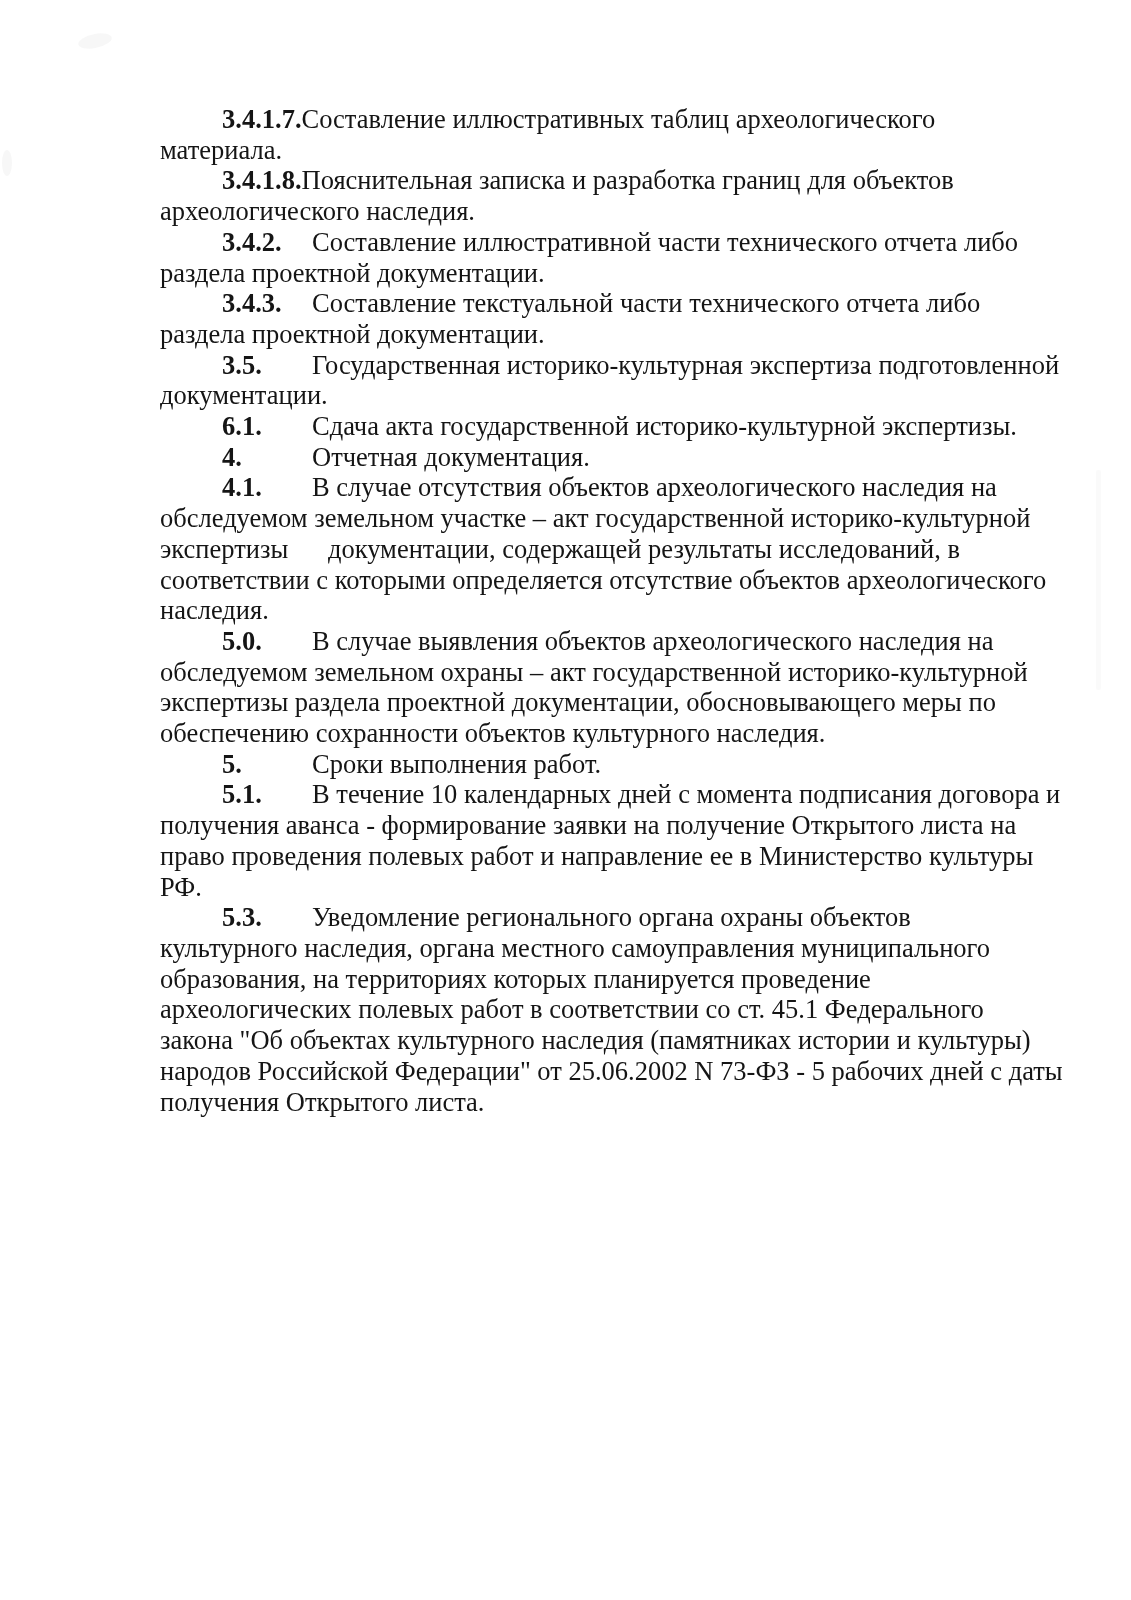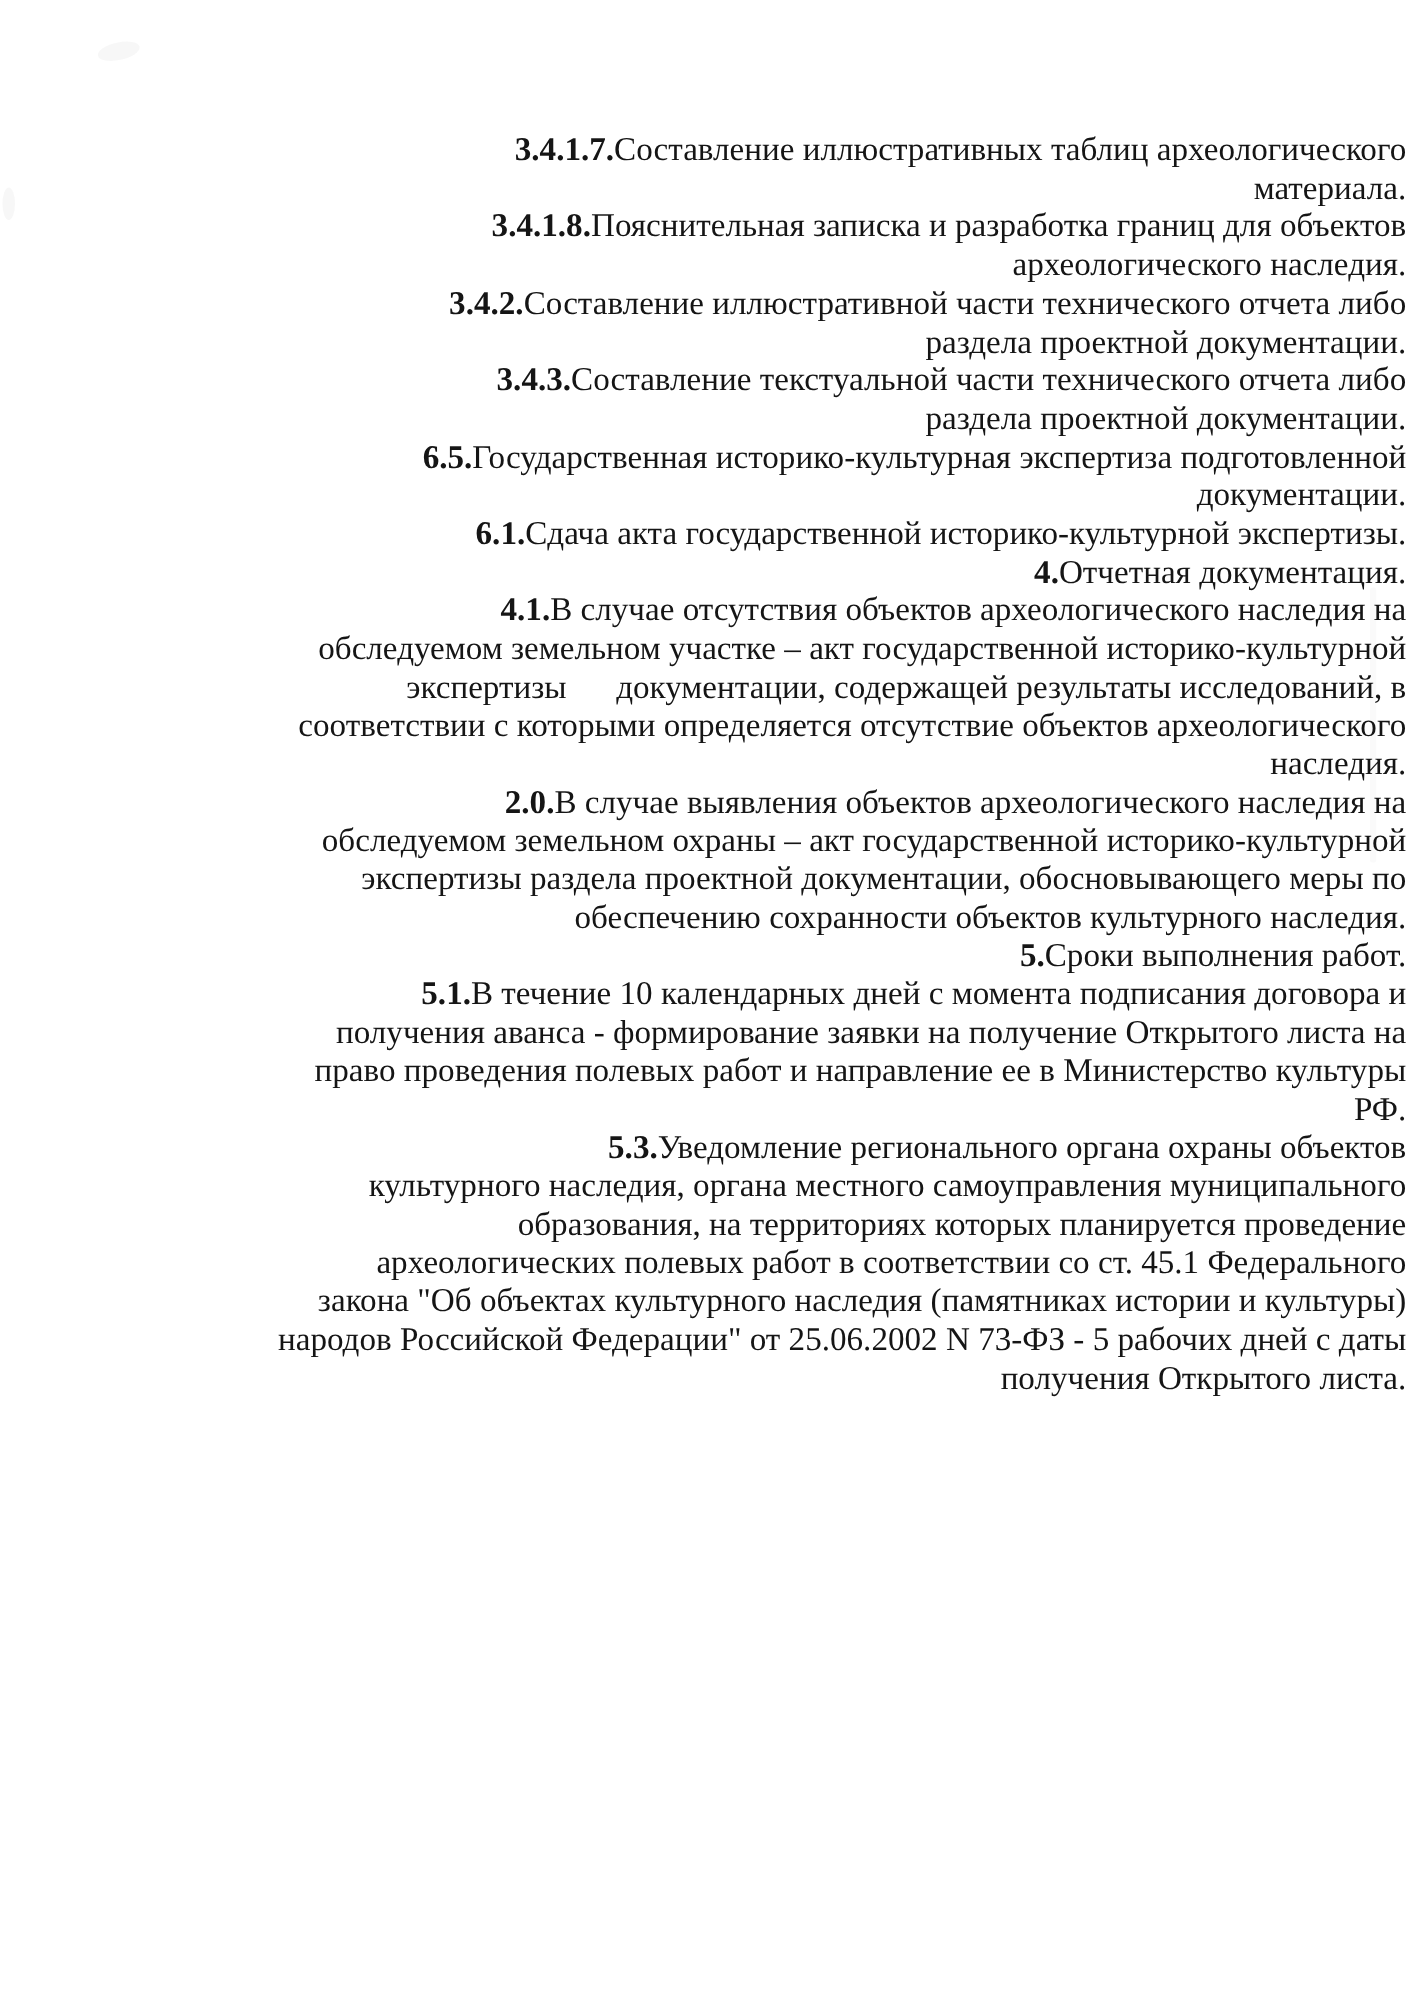--- a/index.html
+++ b/index.html
@@ -17,21 +17,20 @@
     color: #151515;
   }
   .doc {
     position: absolute;
     left: 160px;
     top: 104px;
     width: 965px;
     font-size: 26.5px;
     line-height: 30.7px;
     text-rendering: optimizeLegibility;
-    text-align: right;
   }
   p.para {
     margin: 0;
     padding: 0;
     text-indent: 62px;
   }
   .num {
     font-weight: 700;
     display: inline-block;
     min-width: 90px;
@@ -72,34 +71,34 @@
 
     <p class="para flush"><span class="num">3.4.1.8.</span><span class="body">Пояснительная записка и разработка границ для объектов
 археологического наследия.</span></p>
 
     <p class="para"><span class="num">3.4.2.</span><span class="body">Составление иллюстративной части технического отчета либо
 раздела проектной документации.</span></p>
 
     <p class="para"><span class="num">3.4.3.</span><span class="body">Составление текстуальной части технического отчета либо
 раздела проектной документации.</span></p>
 
-    <p class="para"><span class="num">6.5.</span><span class="body">Государственная историко-культурная экспертиза подготовленной
+    <p class="para"><span class="num">3.5.</span><span class="body">Государственная историко-культурная экспертиза подготовленной
 документации.</span></p>
 
     <p class="para"><span class="num">6.1.</span><span class="body">Сдача акта государственной историко-культурной экспертизы.</span></p>
 
     <p class="para heading"><span class="num">4.</span><span class="body">Отчетная документация.</span></p>
 
     <p class="para"><span class="num">4.1.</span><span class="body">В случае отсутствия объектов археологического наследия на
 обследуемом земельном участке – акт государственной историко-культурной
 экспертизы&nbsp;&nbsp;&nbsp;&nbsp;&nbsp; документации, содержащей результаты исследований, в
 соответствии с которыми определяется отсутствие объектов археологического
 наследия.</span></p>
 
-    <p class="para"><span class="num">2.0.</span><span class="body">В случае выявления объектов археологического наследия на
+    <p class="para"><span class="num">5.0.</span><span class="body">В случае выявления объектов археологического наследия на
 обследуемом земельном охраны – акт государственной историко-культурной
 экспертизы раздела проектной документации, обосновывающего меры по
 обеспечению сохранности объектов культурного наследия.</span></p>
 
     <p class="para heading"><span class="num">5.</span><span class="body">Сроки выполнения работ.</span></p>
 
     <p class="para"><span class="num">5.1.</span><span class="body">В течение 10 календарных дней с момента подписания договора и
 получения аванса - формирование заявки на получение Открытого листа на
 право проведения полевых работ и направление ее в Министерство культуры
 РФ.</span></p>

